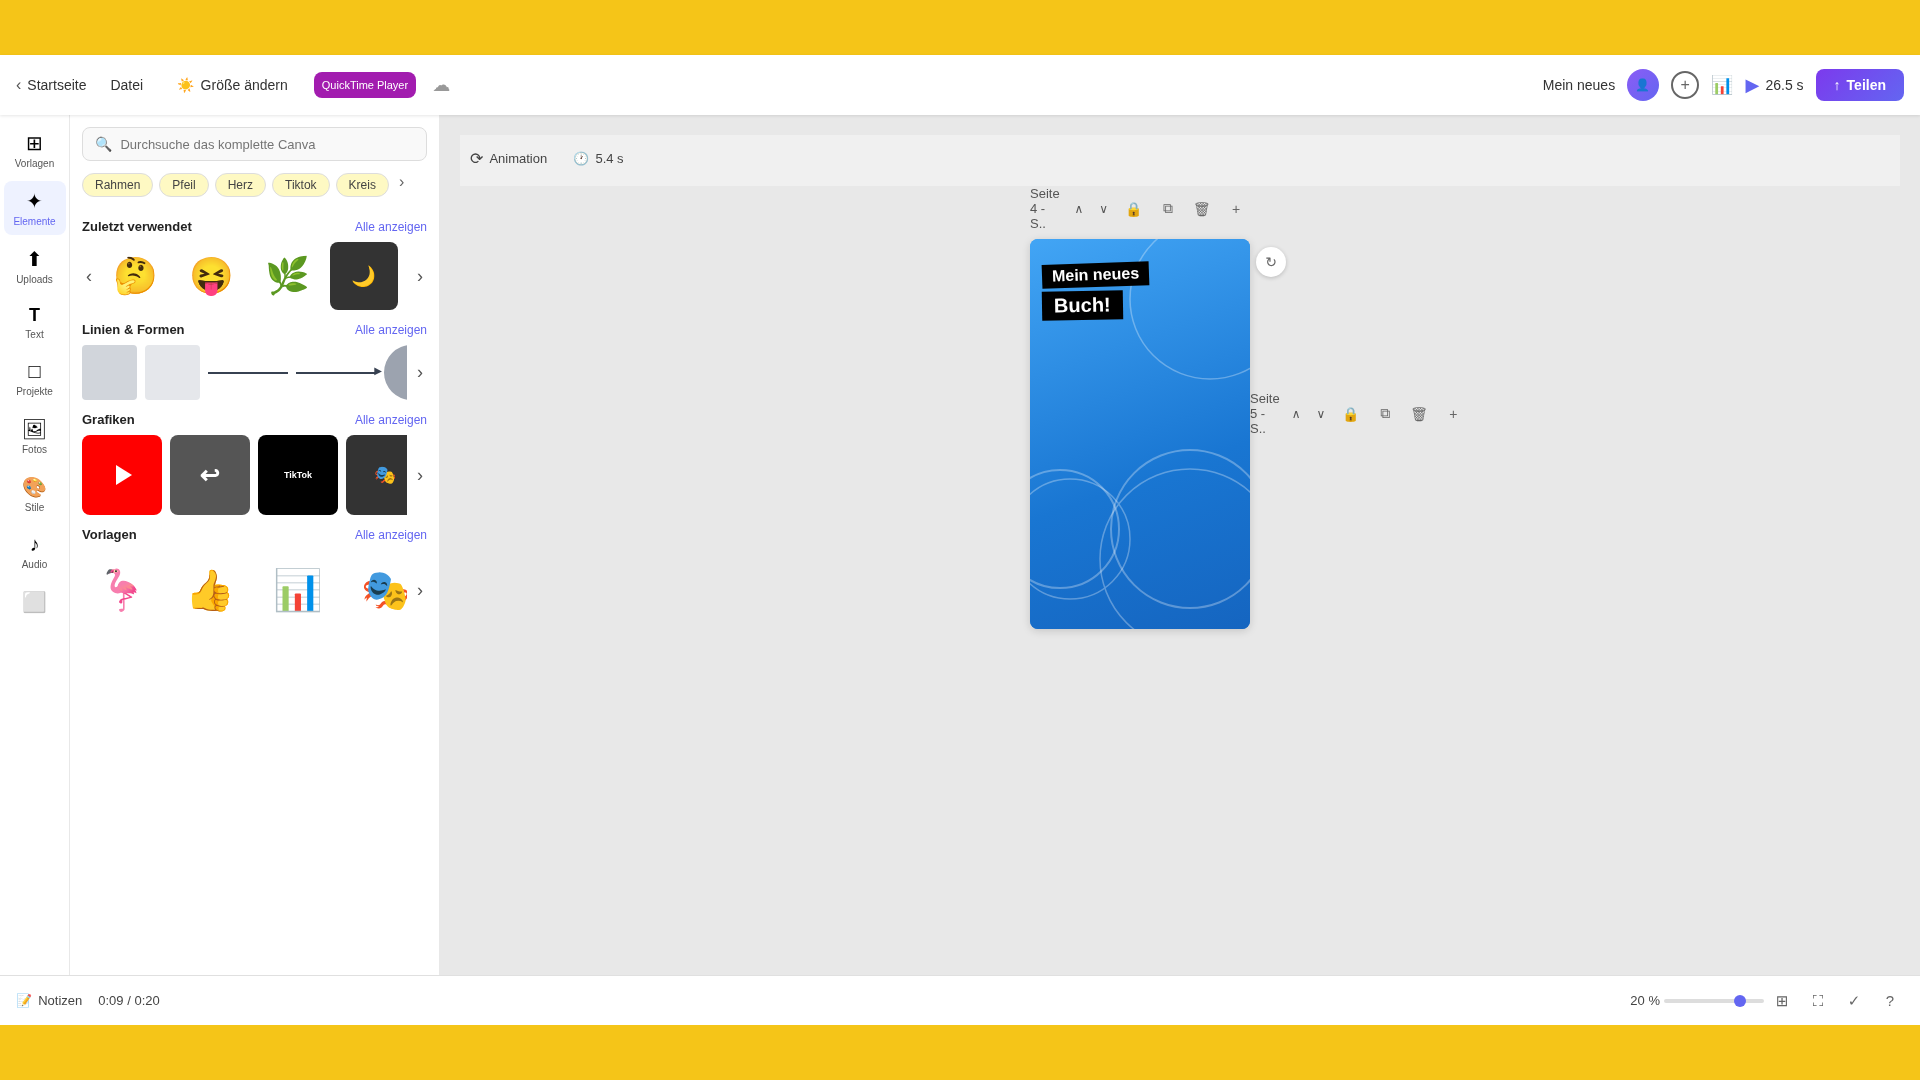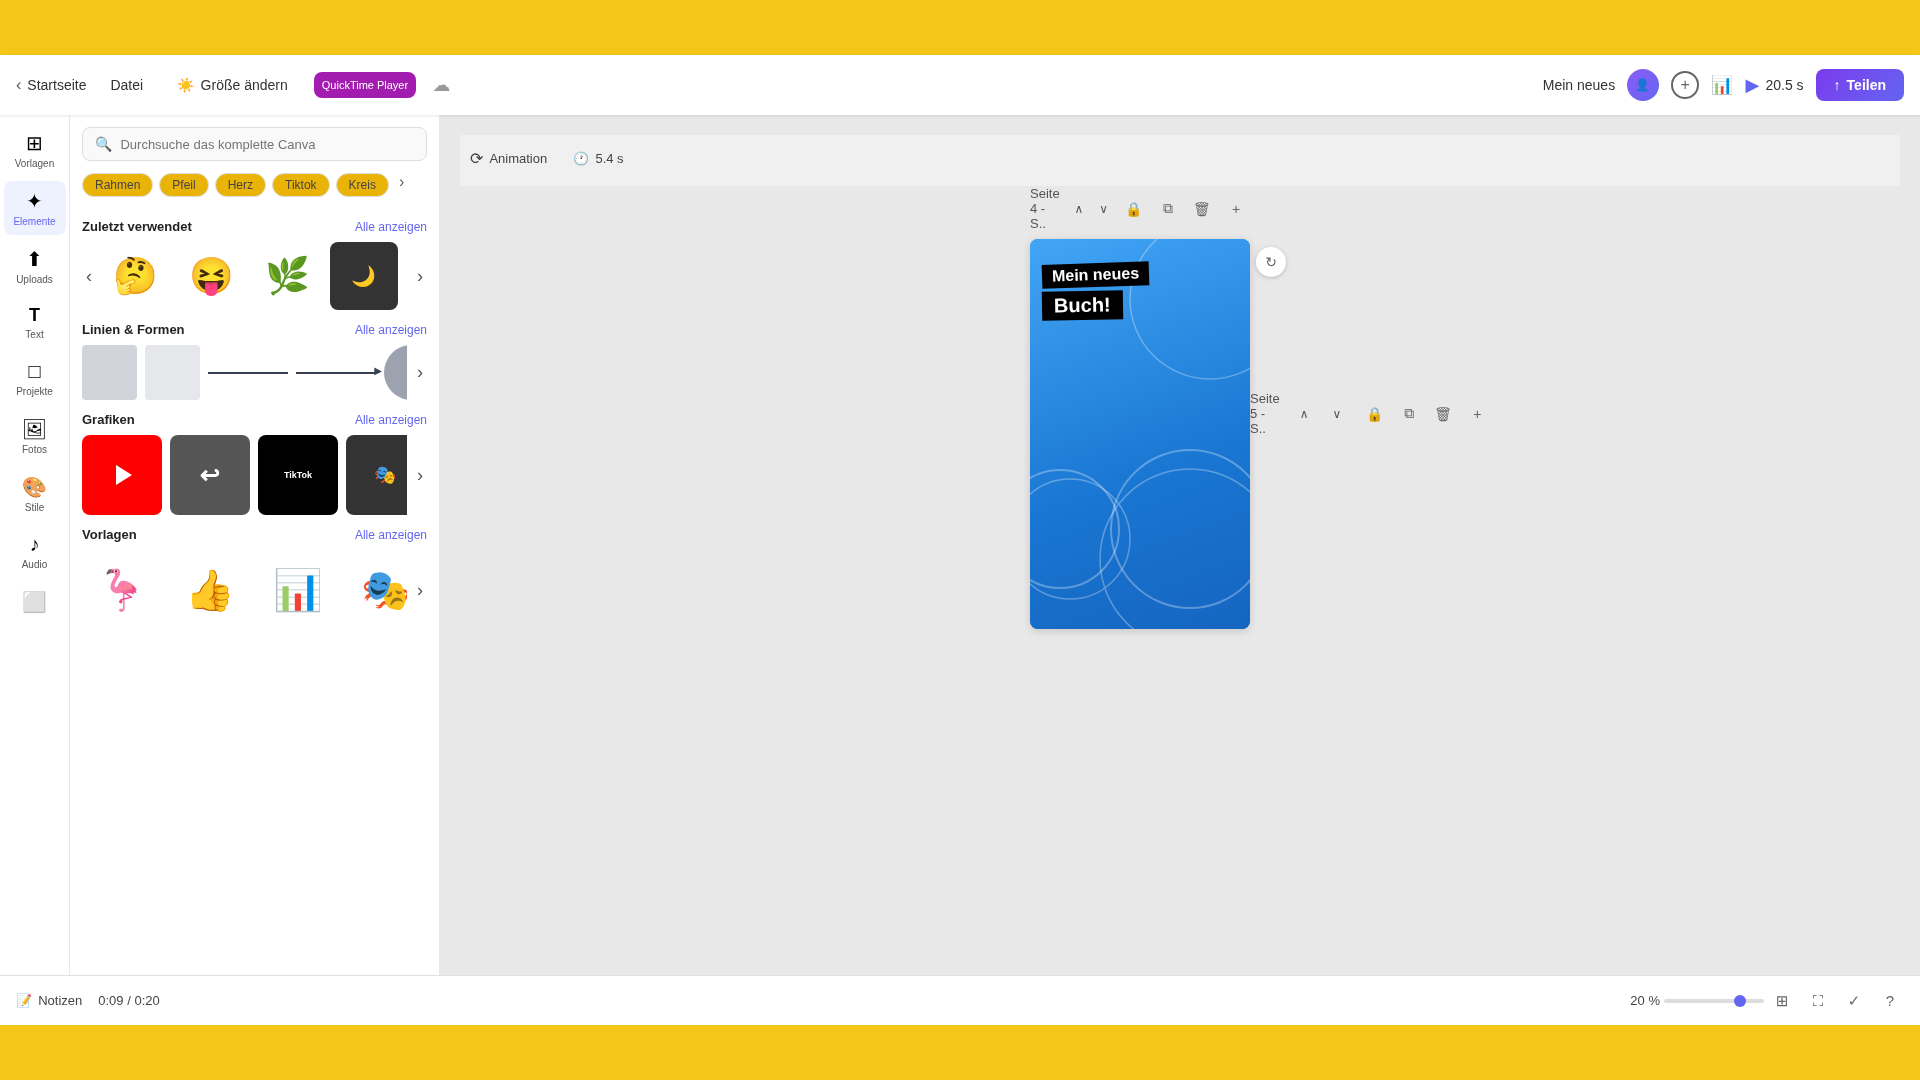--- a/index.html
+++ b/index.html
@@ -103,21 +103,21 @@
       color: #666; flex: 1;
     }
     .search-icon { color: #999; font-size: 14px; }
 
     .filter-tags {
       display: flex; gap: 6px; padding: 0 12px 10px; overflow-x: auto;
     }
     .filter-tag {
       padding: 4px 12px; border-radius: 20px; border: 1px solid #ddd;
       font-size: 12px; color: #444; cursor: pointer; white-space: nowrap;
-      background: #eab308;
+      background: #fef9c3;
     }
     .filter-tag-more { background: none; border: none; color: #666; font-size: 16px; cursor: pointer; padding: 0 4px; }
 
     .panel-content { flex: 1; overflow-y: auto; padding: 0 12px; text-align: right; }
 
     .section-header {
       display: flex; justify-content: space-between; align-items: center;
       margin: 12px 0 8px;
     }
     .section-title { font-size: 13px; font-weight: 600; color: #222; }
@@ -261,21 +261,21 @@
 
     .refresh-btn-overlay {
       position: absolute; top: 8px; right: -36px;
       width: 30px; height: 30px; background: white; border-radius: 50%;
       display: flex; align-items: center; justify-content: center;
       cursor: pointer; box-shadow: 0 1px 4px rgba(0,0,0,0.2); font-size: 14px; color: #666;
     }
 
     
     .page5-header {
-      display: flex; align-items: center; gap: 16px; margin-top: 16px; margin-bottom: 8px;
+      display: flex; align-items: center; gap: 8px; margin-top: 16px; margin-bottom: 8px;
     }
 
     
     .bottom-toolbar {
       position: absolute; bottom: 55px; left: 0; right: 0; height: 50px;
       background: white; border-top: 1px solid #e0e0e0; display: flex;
       align-items: center; padding: 0 16px; gap: 16px; z-index: 10;
     }
     .notes-btn {
       display: flex; align-items: center; gap: 6px; font-size: 13px; color: #444; cursor: pointer;
@@ -348,21 +348,21 @@
   </div>
   <div class="topbar-right">
     <span class="project-name">Mein neues</span>
     <div class="avatar-btn">
       <div class="avatar-img">👤</div>
     </div>
     <div class="plus-btn">+</div>
     <div class="stats-icon">📊</div>
     <div class="timer-area">
       <span class="play-icon">▶</span>
-      <span>20.5 s</span>
+      <span>26.5 s</span>
     </div>
     <button class="share-btn">
       <span>↑</span>
       <span>Teilen</span>
     </button>
   </div>
 </div>
 
 <div class="main-layout">
 

